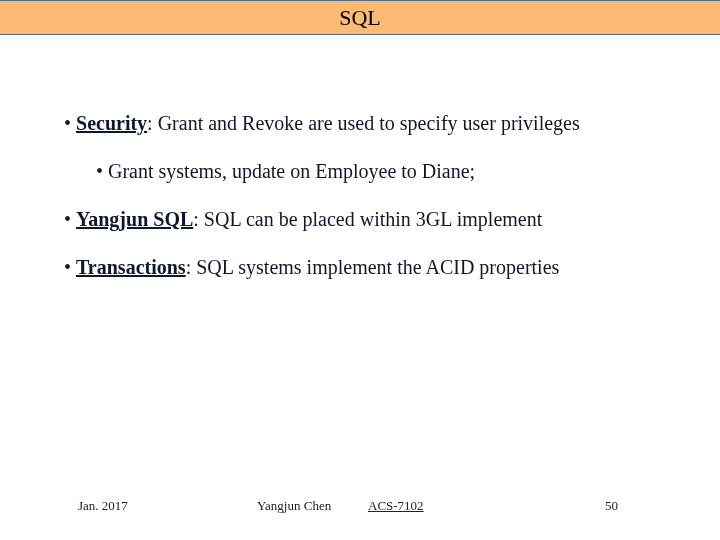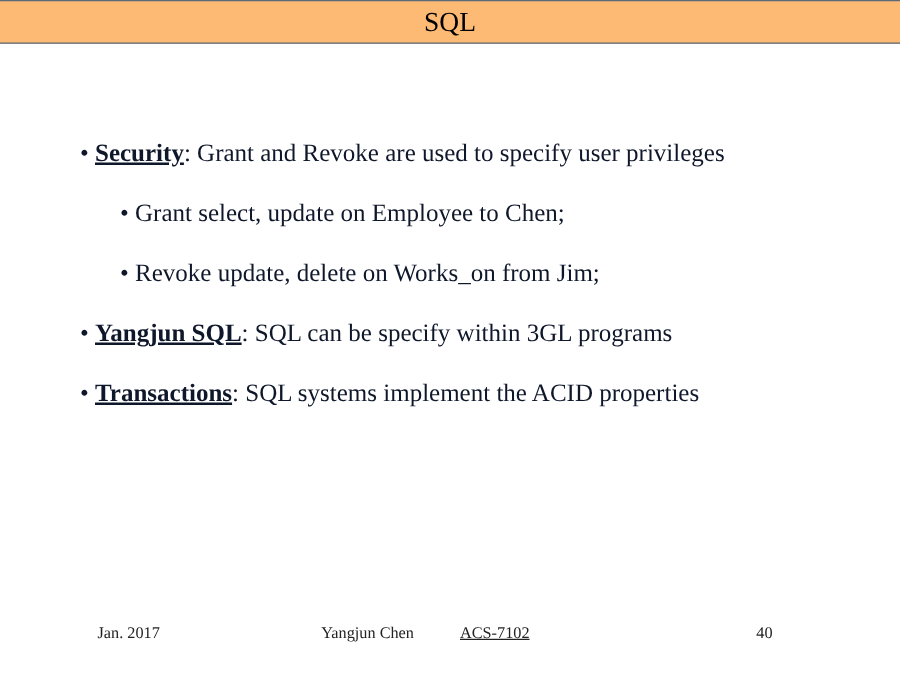--- a/index.html
+++ b/index.html
@@ -33,33 +33,30 @@
 <body>
 <div class="slide">
 
   <div class="title-bar">SQL</div>
 
   <div class="content">
     <div class="b1">
       • <b><span class="underline">Security</span></b><span>: Grant and Revoke are used to specify user privileges</span>
     </div>
     <div class="b2">
-      • <span>Grant select, update on Employee to Chen;</span>
-    </div>
-    <div class="b2">
-      • <span>Revoke update, delete on Works_on from Jim;</span>
+      • <span>Grant systems, update on Employee to Diane;</span>
     </div>
     <div class="b1">
-      • <b><span class="underline">Yangjun SQL</span></b><span>: SQL can be specify within 3GL programs</span>
+      • <b><span class="underline">Yangjun SQL</span></b><span>: SQL can be placed within 3GL implement</span>
     </div>
     <div class="b1">
       • <b><span class="underline">Transactions</span></b><span>: SQL systems implement the ACID properties</span>
     </div>
   </div>
 
   <div class="footer">
     <span class="f-left">Jan. 2017</span>
     <span class="f-mid1">Yangjun Chen</span>
     <span class="f-mid2">ACS-7102</span>
-    <span class="f-right">40</span>
+    <span class="f-right">50</span>
   </div>
 
 </div>
 
 </body></html>

